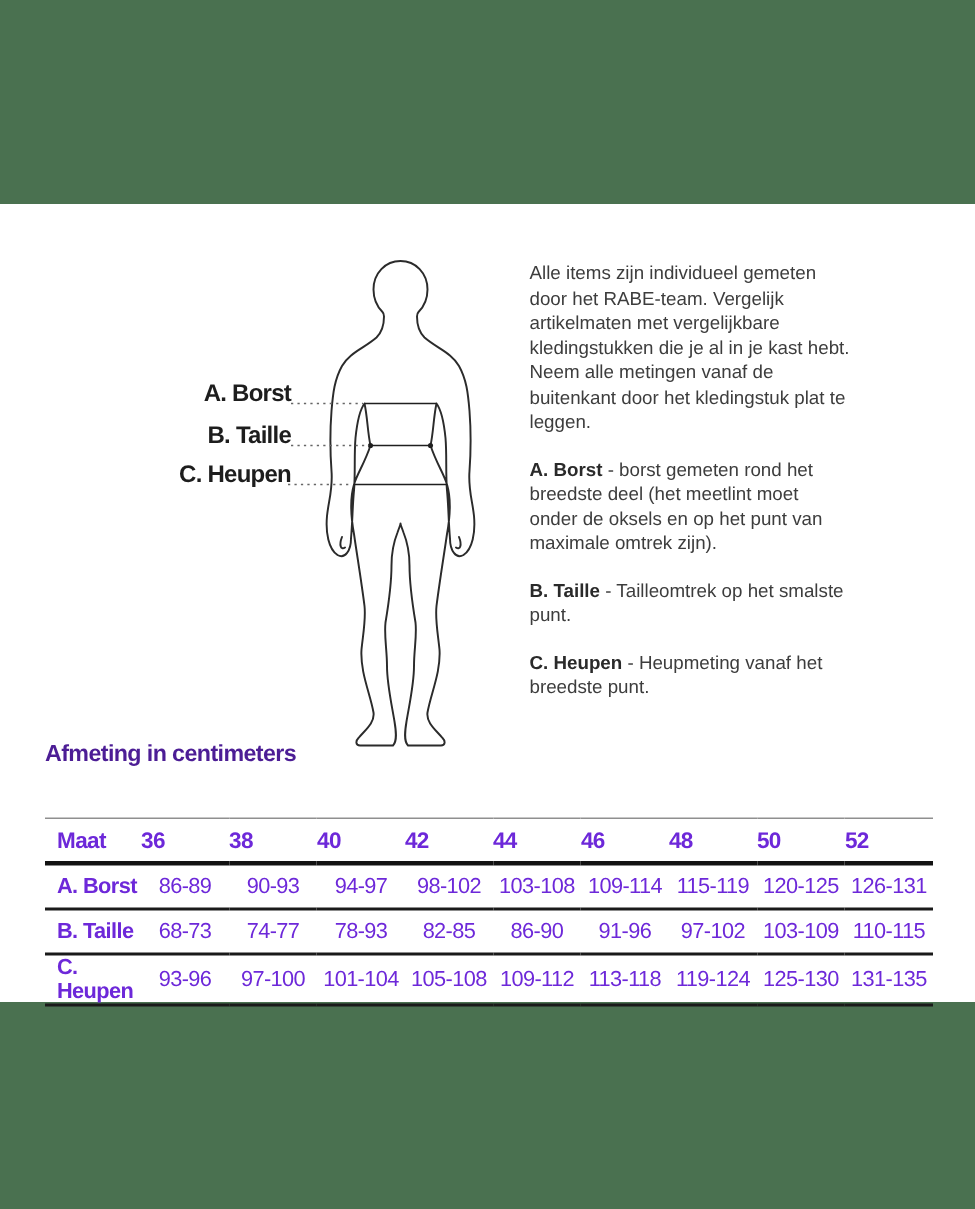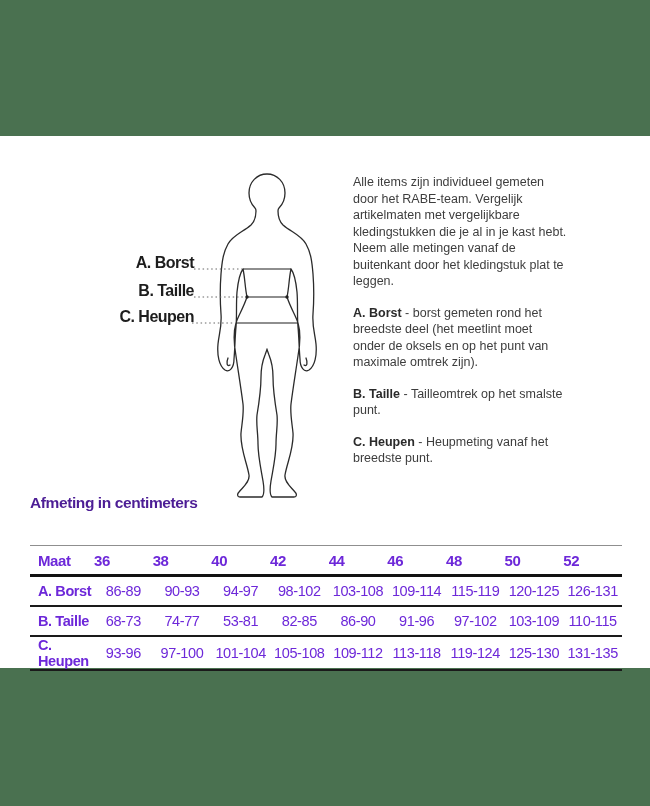--- a/index.html
+++ b/index.html
@@ -194,21 +194,21 @@
         <td>103-108</td>
         <td>109-114</td>
         <td>115-119</td>
         <td>120-125</td>
         <td>126-131</td>
       </tr>
       <tr>
         <td class="rowlabel">B. Taille</td>
         <td>68-73</td>
         <td>74-77</td>
-        <td>53-81</td>
+        <td>78-93</td>
         <td>82-85</td>
         <td>86-90</td>
         <td>91-96</td>
         <td>97-102</td>
         <td>103-109</td>
         <td>110-115</td>
       </tr>
       <tr>
         <td class="rowlabel">C. Heupen</td>
         <td>93-96</td>

